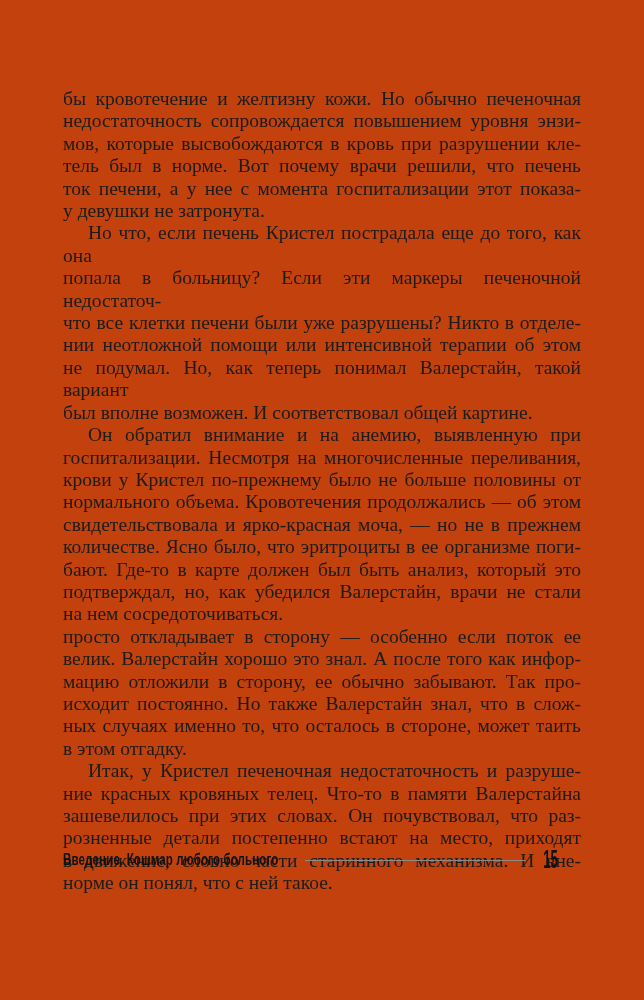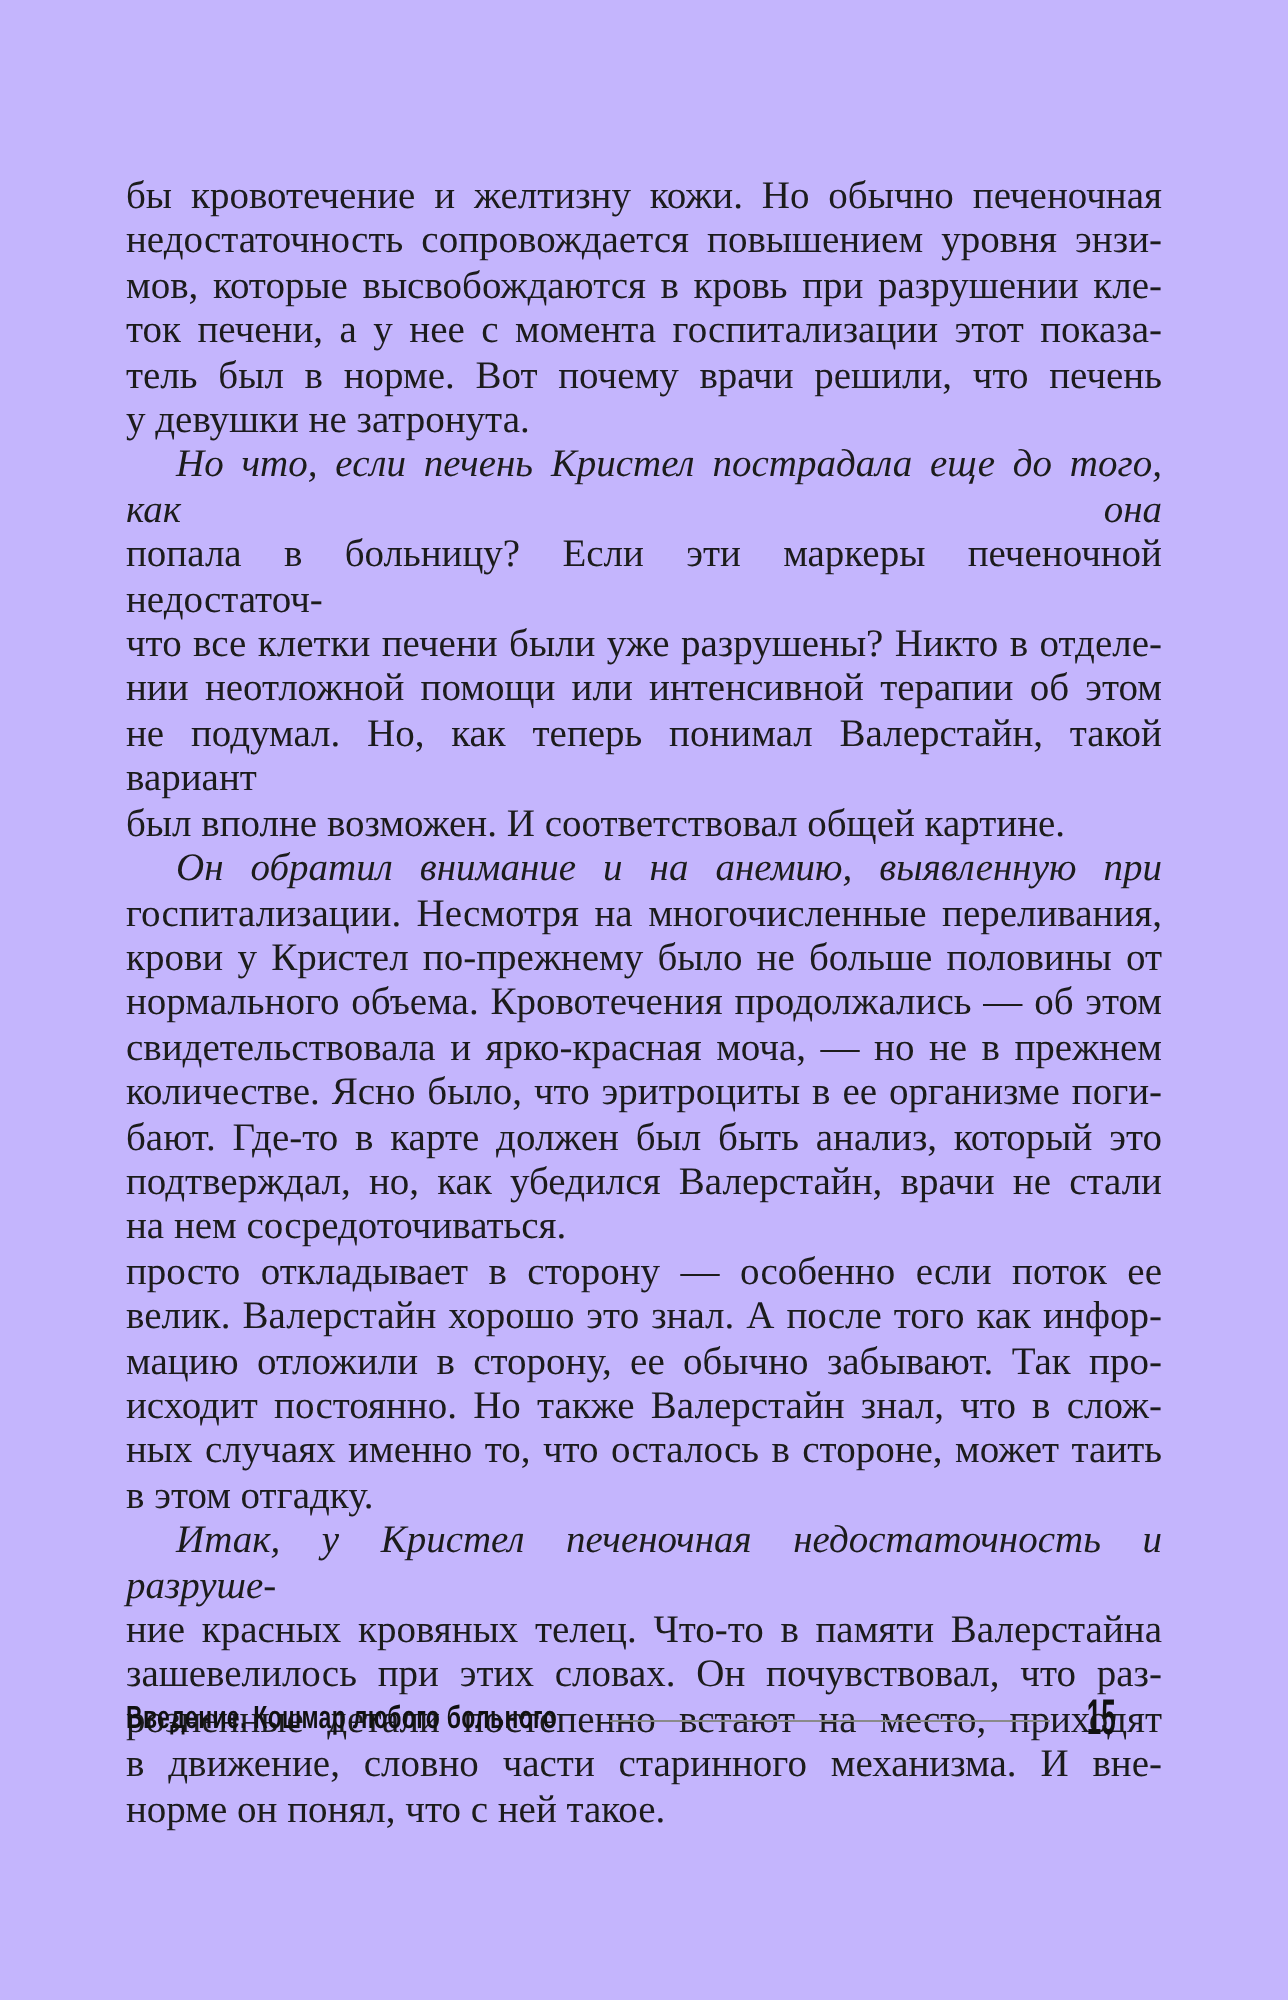--- a/index.html
+++ b/index.html
@@ -27,21 +27,20 @@
   .line {
     text-align: justify;
     text-align-last: justify;
     white-space: normal;
   }
   .line.para-end {
     text-align-last: left;
   }
   .line.indent {
     text-indent: 25px;
-    font-style: italic;
   }
   .footer {
     position: absolute;
     left: 63px;
     top: 849px;
     width: 518px;
     height: 26px;
     color: #111111;
   }
   .footer-title {
@@ -73,27 +72,27 @@
     font-weight: 700;
     font-size: 25px;
     line-height: 24px;
     transform: scaleX(0.52);
     transform-origin: 100% 50%;
   }
 </style>
 </head>
 <body>
 
-<div class="page" style="background: #c4b5fd;">
+<div class="page" style="background: #c2410c;">
   <div class="text-block" style="color: rgb(28, 28, 28);">
       <div class="line">бы кровотечение и желтизну кожи. Но обычно печеночная</div>
       <div class="line">недостаточность сопровождается повышением уровня энзи-</div>
       <div class="line">мов, которые высвобождаются в кровь при разрушении кле-</div>
+      <div class="line">тель был в норме. Вот почему врачи решили, что печень</div>
       <div class="line">ток печени, а у нее с момента госпитализации этот показа-</div>
-      <div class="line">тель был в норме. Вот почему врачи решили, что печень</div>
       <div class="line para-end">у девушки не затронута.</div>
       <div class="line indent">Но что, если печень Кристел пострадала еще до того, как она</div>
       <div class="line">попала в больницу? Если эти маркеры печеночной недостаточ-</div>
       <div class="line">что все клетки печени были уже разрушены? Никто в отделе-</div>
       <div class="line">нии неотложной помощи или интенсивной терапии об этом</div>
       <div class="line">не подумал. Но, как теперь понимал Валерстайн, такой вариант</div>
       <div class="line para-end">был вполне возможен. И соответствовал общей картине.</div>
       <div class="line indent">Он обратил внимание и на анемию, выявленную при</div>
       <div class="line">госпитализации. Несмотря на многочисленные переливания,</div>
       <div class="line">крови у Кристел по-прежнему было не больше половины от</div>

